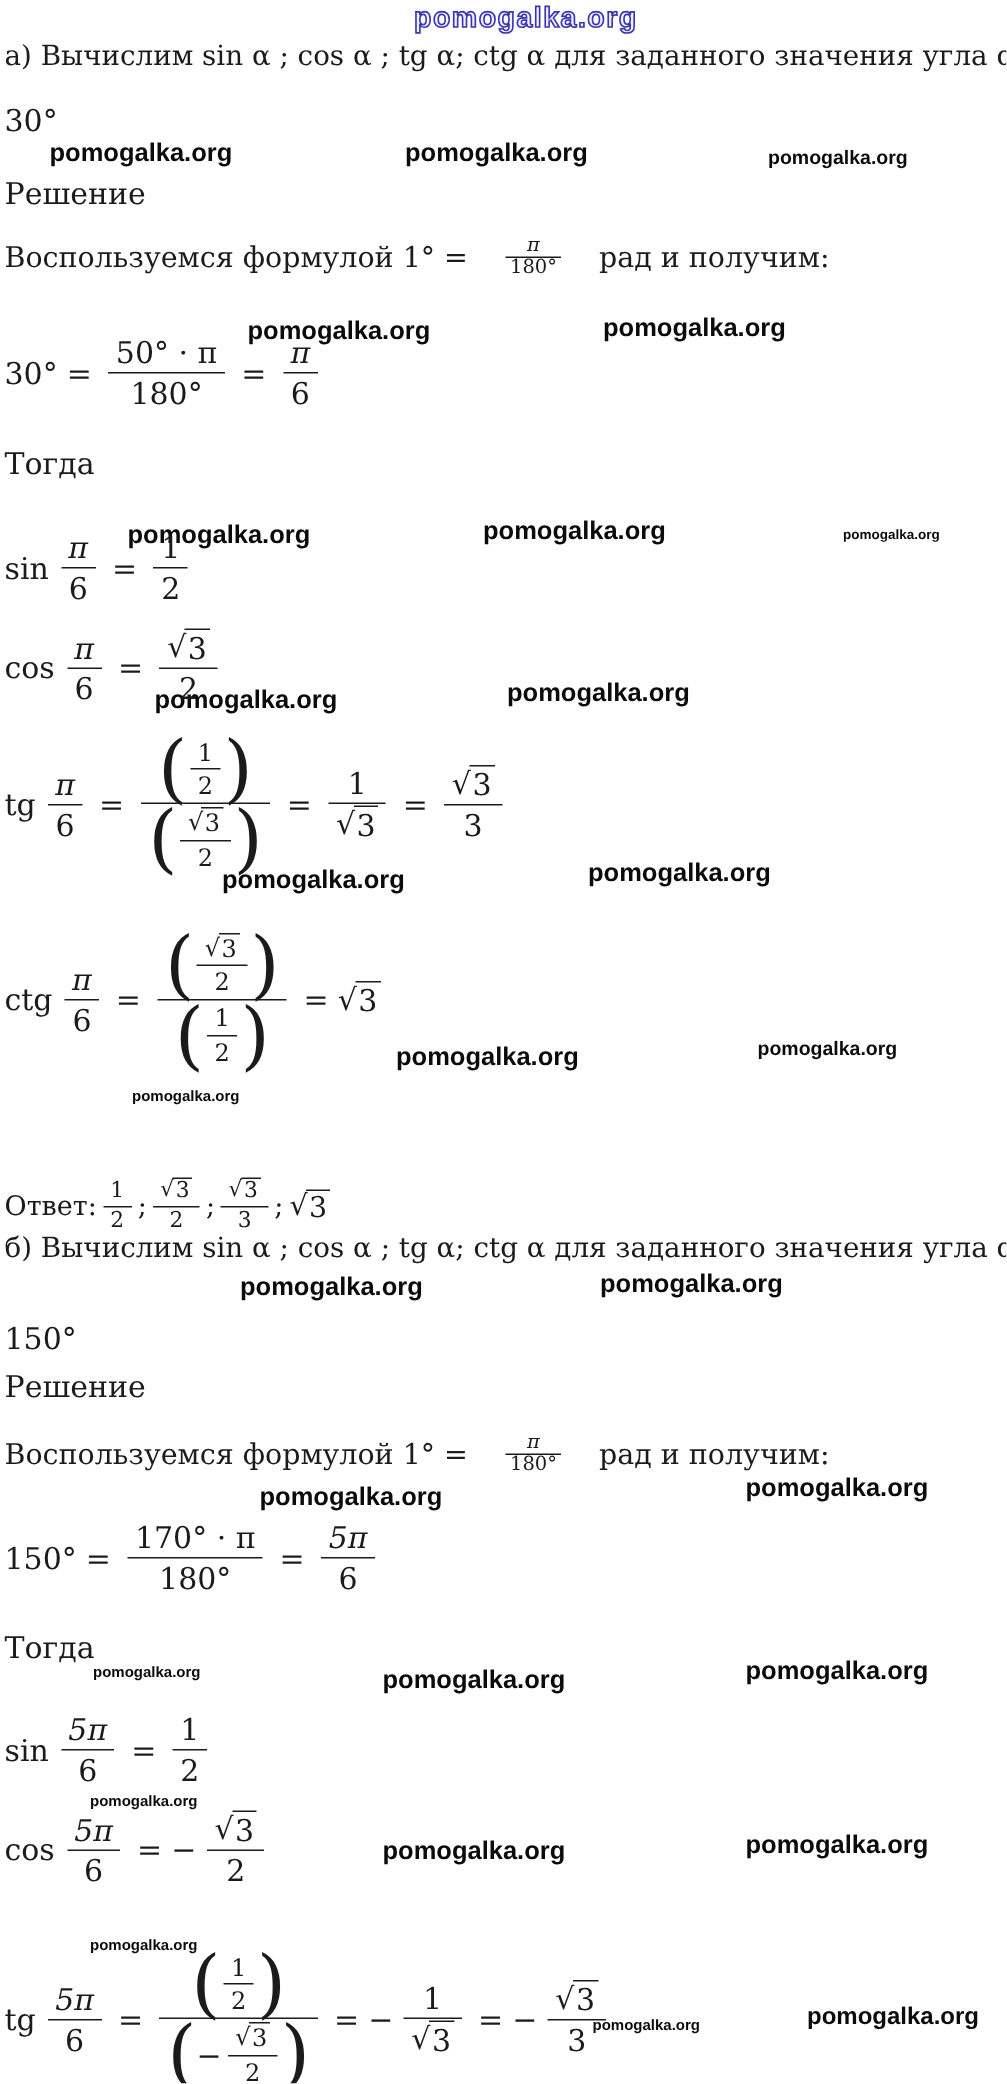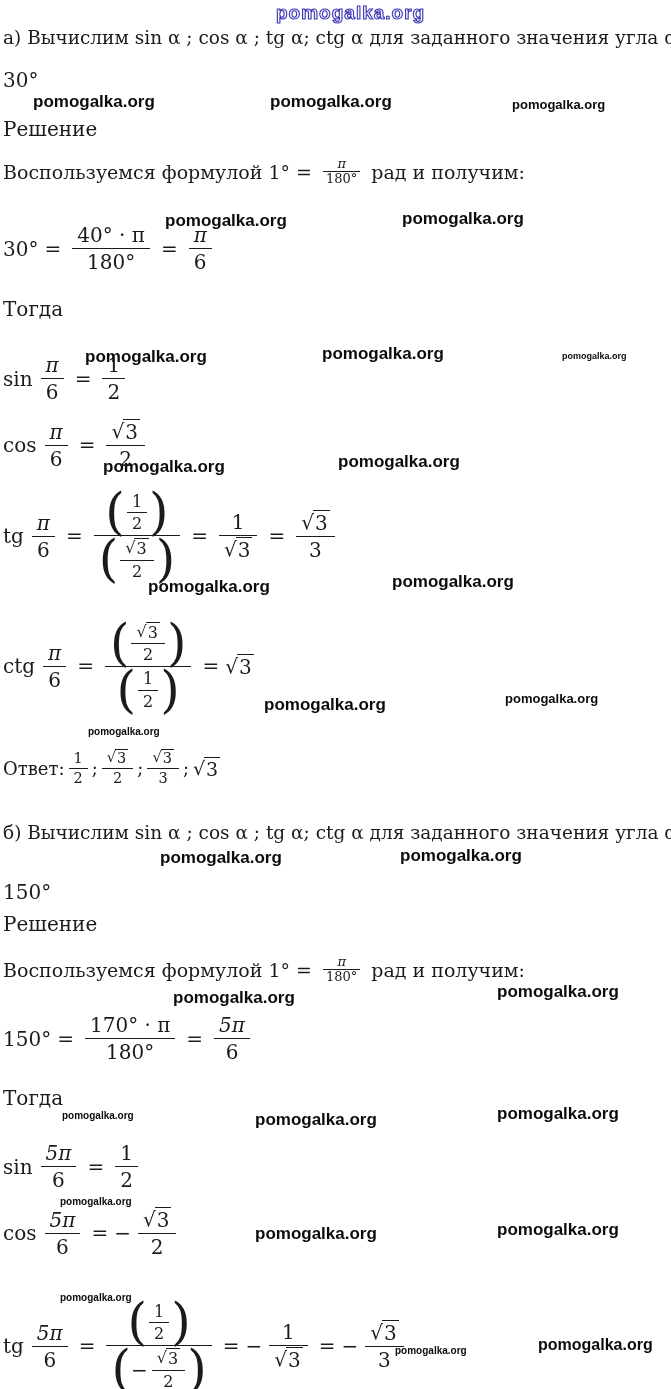--- a/index.html
+++ b/index.html
@@ -9,21 +9,21 @@
   .wm{position:absolute;font-family:"Liberation Sans",sans-serif;font-weight:700;
       font-size:17px;color:#0b0b0b;white-space:nowrap;}
   .wm-md{font-size:13px;}
   .wm-md2{font-size:16px;font-weight:600;}
   .wm-sm{font-size:10px;font-weight:600;}
   .wm-xs{font-size:9px;font-weight:600;}
   .wm-top{font-size:19px;letter-spacing:1px;color:#f2f2ff;-webkit-text-stroke:1.1px #3b35b3;}
   
   .tline{position:absolute;left:3px;font-size:18.5px;white-space:nowrap;}
   .big{font-size:20px;}
-  .intro{display:flex;align-items:center;gap:8px;font-size:19px;}
+  .intro{display:flex;align-items:center;gap:22px;font-size:19px;}
   
   .eq{position:absolute;left:3px;display:flex;align-items:center;font-size:20px;}
   .frac{display:inline-flex;flex-direction:column;align-items:stretch;text-align:center;margin:0 5px;}
   .frac .num,.frac .den{display:flex;align-items:center;justify-content:center;padding:1px 5px;line-height:1.2;}
   .frac .den{border-top:1.8px solid #1b1b1b;}
   .frac.tiny{font-size:13px;margin:0 3px;}
   .frac.tiny .num,.frac.tiny .den{padding:0 3px;line-height:1.1;}
   .frac.ansf{font-size:14.5px;margin:0 4px;}
   .frac .num .frac,.frac .den .frac{font-size:16px;margin:0 2px;}
   .op{margin:0 6px;}
@@ -81,21 +81,21 @@
       <span class="num pi">π</span>
       <span class="den">180°</span>
     </span>
     <span>рад  и получим:</span>
   </div>
 
   <div class="eq" style="top:222px">
     <span>30°</span>
     <span class="op">=</span>
     <span class="frac">
-      <span class="num">40° · π</span>
+      <span class="num">50° · π</span>
       <span class="den">180°</span>
     </span>
     <span class="op">=</span>
     <span class="frac">
       <span class="num pi">π</span>
       <span class="den">6</span>
     </span>
   </div>
 
   <div class="tline big" style="top:297px">Тогда</div>
@@ -221,21 +221,21 @@
         </span>
       </span>
     </span>
     <span class="op">=</span>
     <span class="sqrt">
       <span class="rad">√</span>
       <span class="bar">3</span>
     </span>
   </div>
 
-  <div class="eq" style="top:748px;font-size:18px">
+  <div class="eq" style="top:784px;font-size:18px">
     <span>Ответ:</span>
     <span class="frac ansf">
       <span class="num">1</span>
       <span class="den">2</span>
     </span>
     <span>;</span>
     <span class="frac ansf">
       <span class="num">
         <span class="sqrt">
           <span class="rad">√</span>

